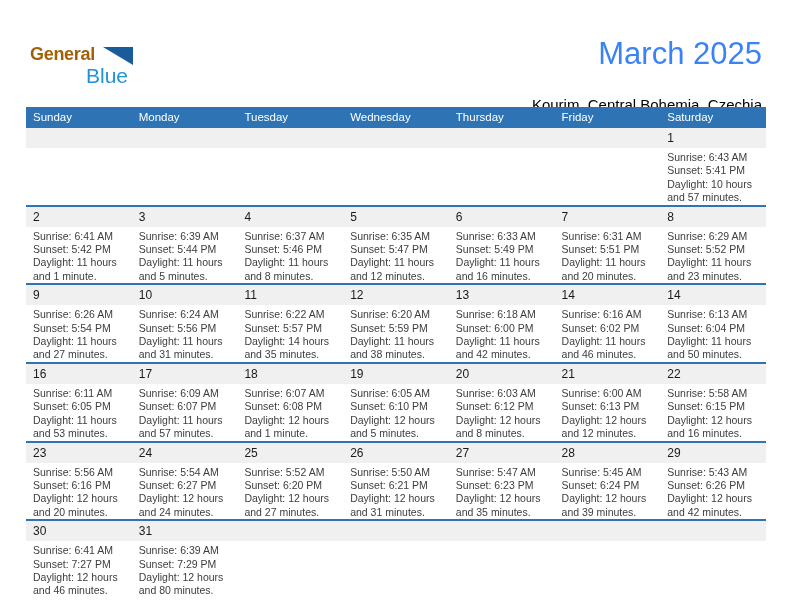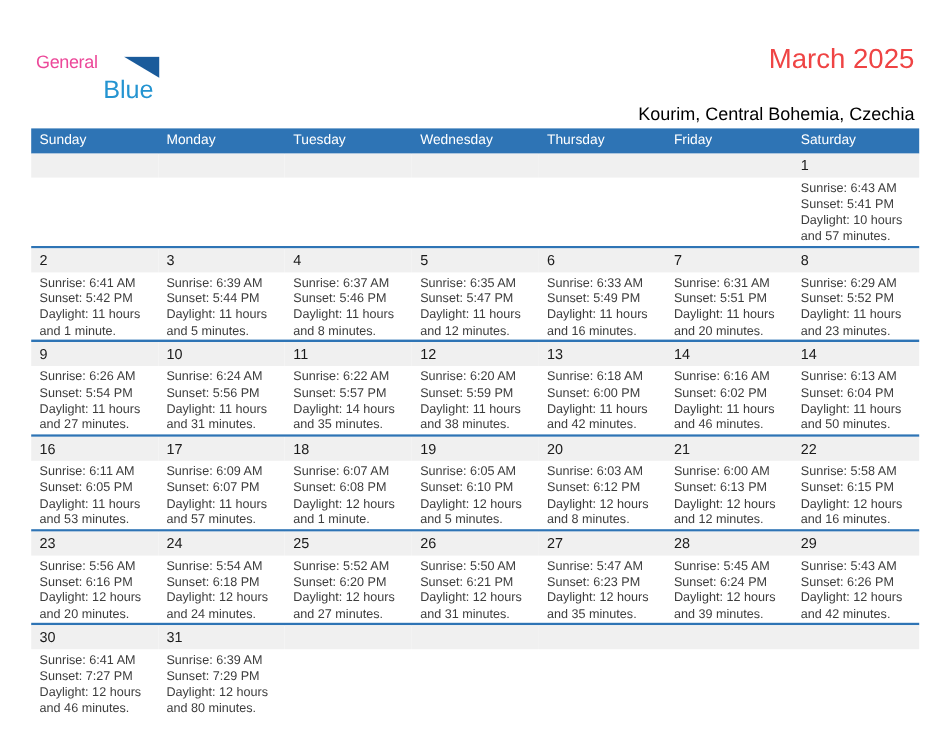--- a/index.html
+++ b/index.html
@@ -3,27 +3,27 @@
 <meta charset="utf-8">
 <style>
   html,body{margin:0;padding:0;}
   body{
     width:792px;height:612px;position:relative;overflow:hidden;
     background:#ffffff;font-family:"Liberation Sans",sans-serif;
     -webkit-font-smoothing:antialiased;
   }
   
   .logo{position:absolute;left:30px;top:44px;width:130px;height:52px;}
-  .logo-general{position:absolute;left:0;top:0;font-size:15px;color:#ec4899;letter-spacing:-0.3px;}
+  .logo-general{position:absolute;left:0;top:0;font-size:18px;color:#a16207;letter-spacing:-0.3px;font-weight:bold;}
   .logo-triangle{position:absolute;left:73px;top:3px;width:30px;height:18px;
     background:var(--logo-triangle,#1a5b9b);
     clip-path:polygon(0 0,100% 0,100% 100%);}
   .logo-blue{position:absolute;left:56px;top:20px;font-size:21px;color:var(--logo-blue,#2494d1);}
   .titles{position:absolute;right:30px;top:36px;text-align:right;}
-  .title{font-size:23px;color:#ef4444;}
+  .title{font-size:31px;color:#3b82f6;}
   .subtitle{font-size:15px;color:#000;margin-top:24px;}
   
   .calendar{position:absolute;left:26px;right:26px;top:107px;}
   .dow-row{display:grid;grid-template-columns:repeat(7,1fr);
     background:var(--header-blue,#2E74B5);height:21px;}
   .dow{color:#ffffff;font-size:11.5px;line-height:21px;padding-left:7px;
     white-space:nowrap;overflow:hidden;}
   .week{display:grid;grid-template-columns:repeat(7,1fr);
     border-bottom:2px solid var(--header-blue,#2E74B5);min-height:71px;}
   .week:last-child{border-bottom:none;}
@@ -271,21 +271,21 @@
           <div class="details">
             <div>Sunrise: 5:56 AM</div>
             <div>Sunset: 6:16 PM</div>
             <div>Daylight: 12 hours and 20 minutes.</div>
           </div>
         </div>
         <div class="cell">
           <div class="num">24</div>
           <div class="details">
             <div>Sunrise: 5:54 AM</div>
-            <div>Sunset: 6:18 PM</div>
+            <div>Sunset: 6:27 PM</div>
             <div>Daylight: 12 hours and 24 minutes.</div>
           </div>
         </div>
         <div class="cell">
           <div class="num">25</div>
           <div class="details">
             <div>Sunrise: 5:52 AM</div>
             <div>Sunset: 6:20 PM</div>
             <div>Daylight: 12 hours and 27 minutes.</div>
           </div>

